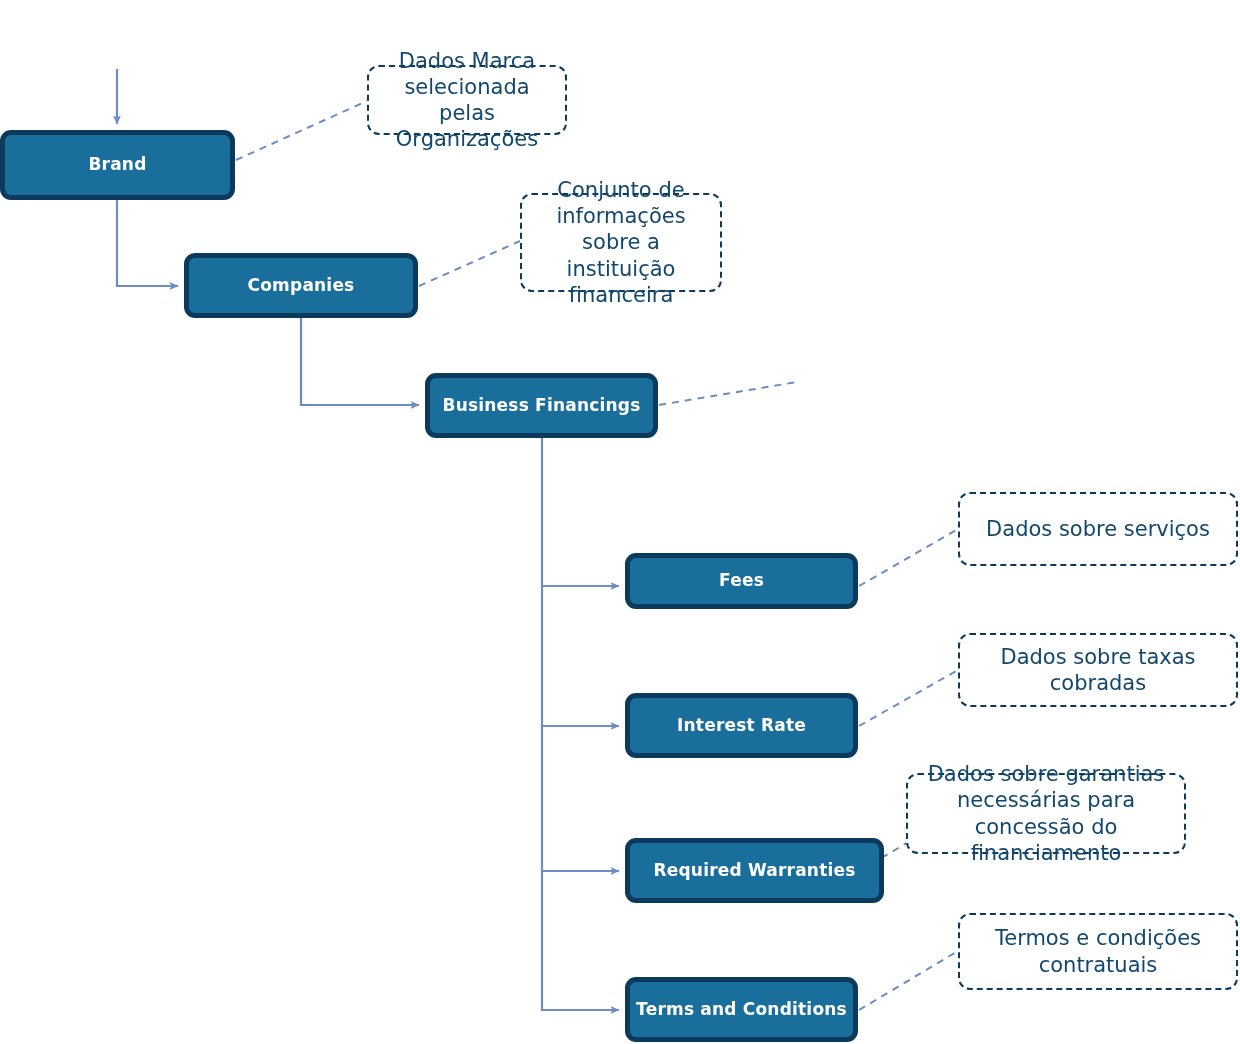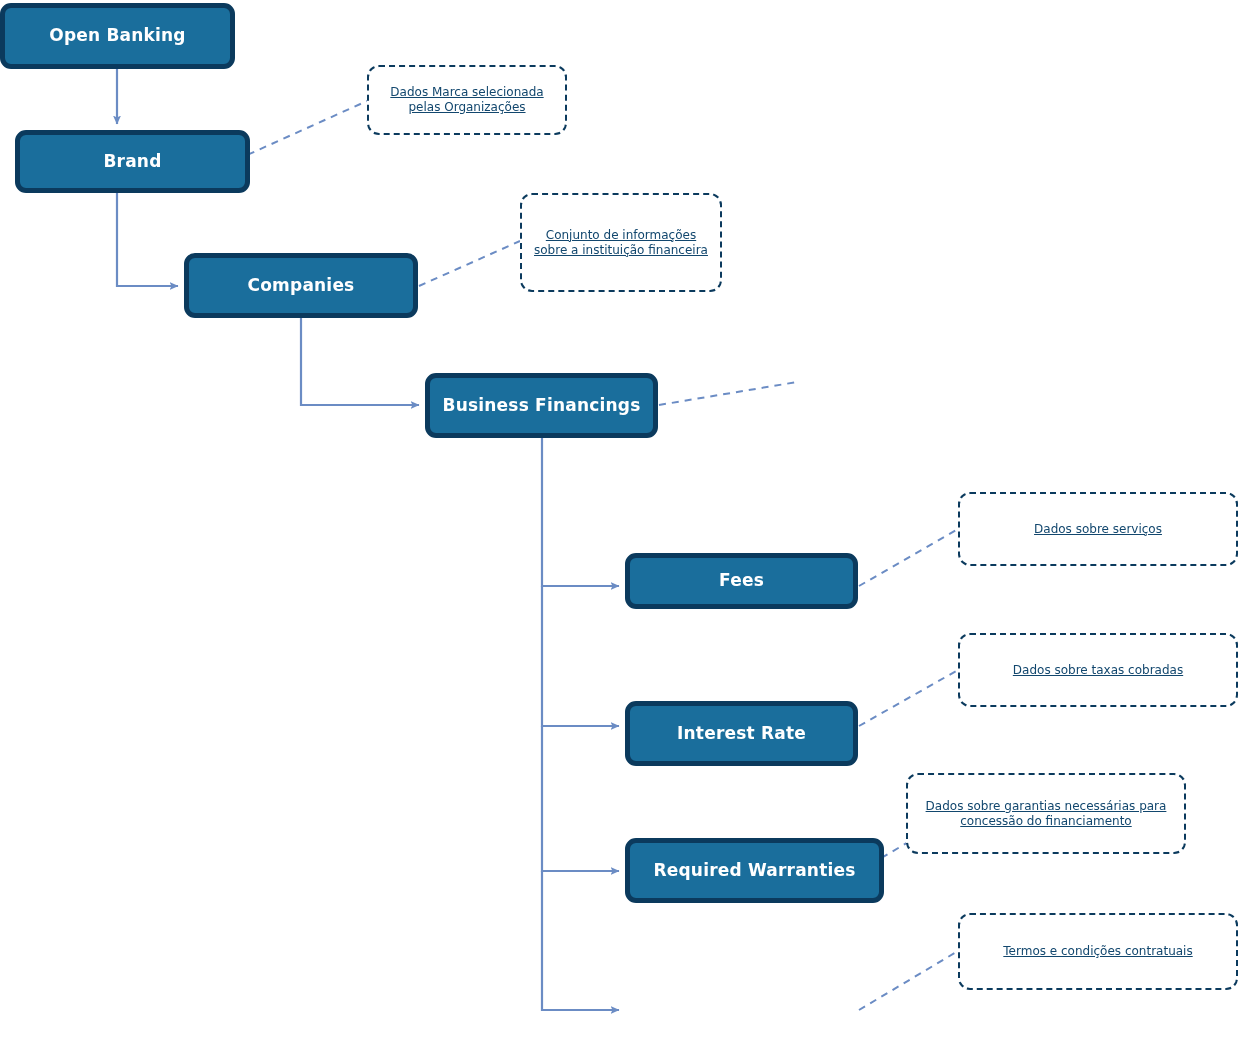--- a/index.html
+++ b/index.html
@@ -64,24 +64,23 @@
     z-index: 3;
     box-sizing: border-box;
     background: #ffffff;
     border: 2px dashed #0b3a5d;
     border-radius: 12px;
     display: flex;
     align-items: center;
     justify-content: center;
     text-align: center;
     color: #12476e;
-    font-size: 12px;
+    font-size: 21px;
     line-height: 1.25;
     padding: 4px 10px;
-    text-decoration: underline;
   }
   .callout-text {
     display: block;
   }
 </style>
 </head>
 <body>
 
 <div id="diagram-canvas">
 
@@ -111,48 +110,48 @@
       <path d="M236,160 L367,101"></path>
       <path d="M419,286 L520,241"></path>
       <path d="M659,405 L797,382"></path>
       <path d="M859,586 L958,529"></path>
       <path d="M859,726 L958,670"></path>
       <path d="M859,871 L958,813"></path>
       <path d="M859,1010 L958,951"></path>
     </g>
   </svg>
 
-  <div class="node" style="left:0px; top:3px; width:235px; height:66px;">
-    <span class="node-label">Open Banking</span>
-  </div>
 
-  <div class="node" style="left:15px; top:130px; width:235px; height:63px;">
+  <div class="node" style="left:0px; top:130px; width:235px; height:70px;">
     <span class="node-label">Brand</span>
   </div>
 
   <div class="node" style="left:184px; top:253px; width:234px; height:65px;">
     <span class="node-label">Companies</span>
   </div>
 
   <div class="node" style="left:425px; top:373px; width:233px; height:65px;">
     <span class="node-label">Business Financings</span>
   </div>
 
   <div class="node" style="left:625px; top:553px; width:233px; height:56px;">
     <span class="node-label">Fees</span>
   </div>
 
-  <div class="node" style="left:625px; top:693px; width:233px; height:65px;margin-top:8px;">
+  <div class="node" style="left:625px; top:693px; width:233px; height:65px;">
     <span class="node-label">Interest Rate</span>
   </div>
 
   <div class="node" style="left:625px; top:838px; width:259px; height:65px;">
     <span class="node-label">Required Warranties</span>
   </div>
 
+  <div class="node" style="left:625px; top:977px; width:233px; height:65px;">
+    <span class="node-label">Terms and Conditions</span>
+  </div>
 
   <div class="callout" style="left:367px; top:65px; width:200px; height:70px;">
     <span class="callout-text">Dados Marca selecionada pelas Organizações</span>
   </div>
 
   <div class="callout" style="left:520px; top:193px; width:202px; height:99px;">
     <span class="callout-text">Conjunto de informações sobre a instituição financeira</span>
   </div>
 
 

